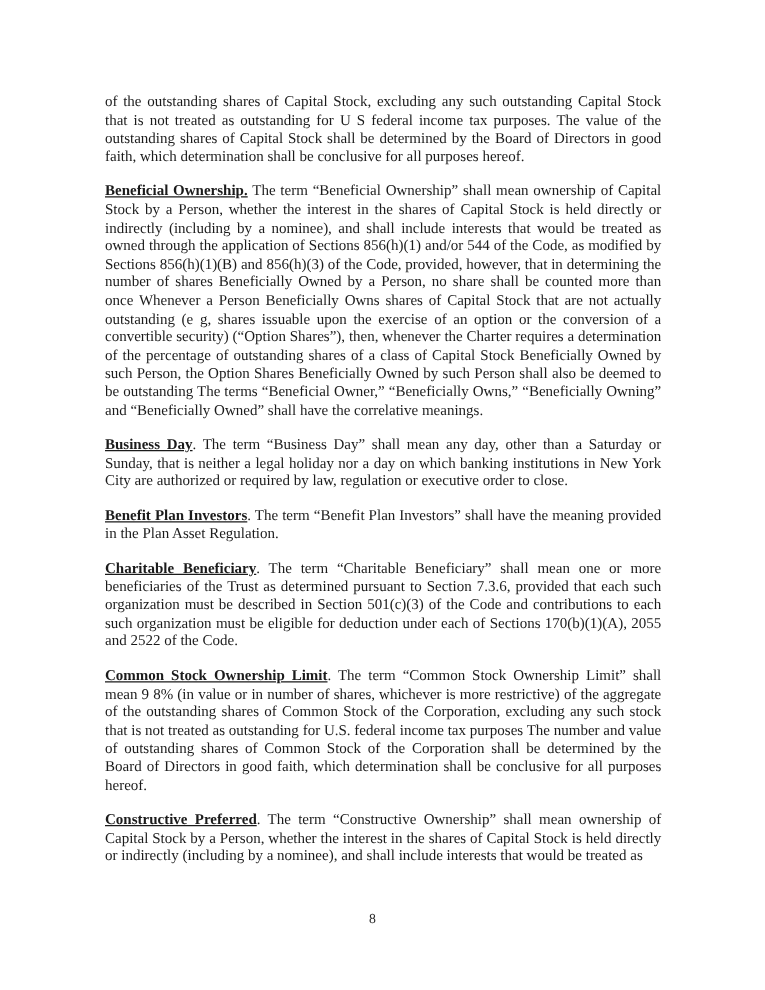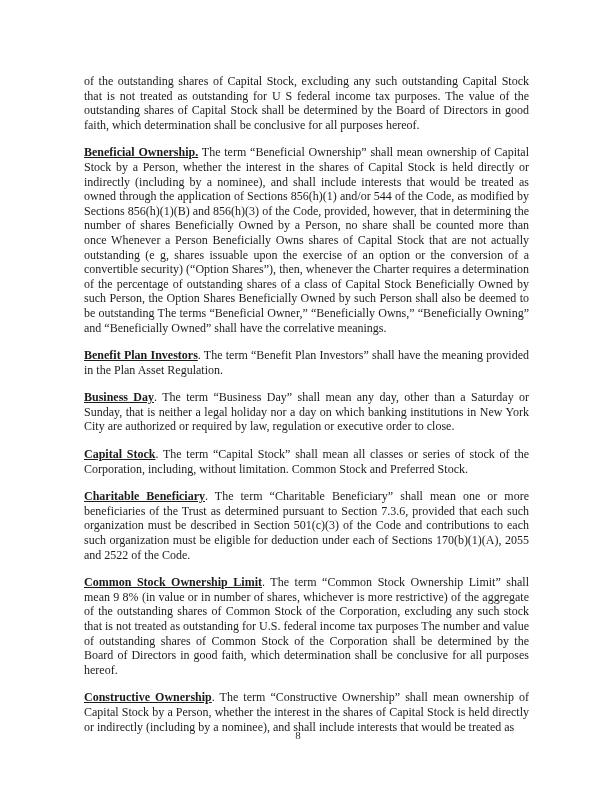--- a/index.html
+++ b/index.html
@@ -44,21 +44,20 @@
   }
 </style>
 </head>
 <body>
 
 <div class="page">
   <div class="content">
 
   <p><span>of the outstanding shares of Capital Stock, excluding any such outstanding Capital Stock that is not treated as outstanding for U S federal income tax purposes. The value of the outstanding shares of Capital Stock shall be determined by the Board of Directors in good faith, which determination shall be conclusive for all purposes hereof.</span></p>
       <p><span class="term">Beneficial Ownership.</span><span> </span><span>The term “Beneficial Ownership” shall mean ownership of Capital Stock by a Person, whether the interest in the shares of Capital Stock is held directly or indirectly (including by a nominee), and shall include interests that would be treated as owned through the application of Sections 856(h)(1) and/or 544 of the Code, as modified by Sections 856(h)(1)(B) and 856(h)(3) of the Code, provided, however, that in determining the number of shares Beneficially Owned by a Person, no share shall be counted more than once Whenever a Person Beneficially Owns shares of Capital Stock that are not actually outstanding (e g, shares issuable upon the exercise of an option or the conversion of a convertible security) (“Option Shares”), then, whenever the Charter requires a determination of the percentage of outstanding shares of a class of Capital Stock Beneficially Owned by such Person, the Option Shares Beneficially Owned by such Person shall also be deemed to be outstanding The terms “Beneficial Owner,” “Beneficially Owns,” “Beneficially Owning” and “Beneficially Owned” shall have the correlative meanings.</span></p>
+      <p><span class="term">Business Day</span><span>. </span><span>The term “Business Day” shall mean any day, other than a Saturday or Sunday, that is neither a legal holiday nor a day on which banking institutions in New York City are authorized or required by law, regulation or executive order to close.</span></p>
       <p><span class="term">Benefit Plan Investors</span><span>. </span><span>The term “Benefit Plan Investors” shall have the meaning provided in the Plan Asset Regulation.</span></p>
-      <p><span class="term">Business Day</span><span>. </span><span>The term “Business Day” shall mean any day, other than a Saturday or Sunday, that is neither a legal holiday nor a day on which banking institutions in New York City are authorized or required by law, regulation or executive order to close.</span></p>
-      <p><span class="term">Capital Stock</span><span>. </span><span>The term “Capital Stock” shall mean all classes or series of stock of the Corporation, including, without limitation. Common Stock and Preferred Stock.</span></p>
       <p><span class="term">Charitable Beneficiary</span><span>. </span><span>The term “Charitable Beneficiary” shall mean one or more beneficiaries of the Trust as determined pursuant to Section 7.3.6, provided that each such organization must be described in Section 501(c)(3) of the Code and contributions to each such organization must be eligible for deduction under each of Sections 170(b)(1)(A), 2055 and 2522 of the Code.</span></p>
       <p><span class="term">Common Stock Ownership Limit</span><span>. </span><span>The term “Common Stock Ownership Limit” shall mean 9 8% (in value or in number of shares, whichever is more restrictive) of the aggregate of the outstanding shares of Common Stock of the Corporation, excluding any such stock that is not treated as outstanding for U.S. federal income tax purposes The number and value of outstanding shares of Common Stock of the Corporation shall be determined by the Board of Directors in good faith, which determination shall be conclusive for all purposes hereof.</span></p>
-      <p><span class="term">Constructive Ownership</span><span>. </span><span>The term “Constructive Ownership” shall mean ownership of Capital Stock by a Person, whether the interest in the shares of Capital Stock is held directly or indirectly (including by a nominee), and shall include interests that would be treated as</span></p>
+      <p><span class="term">Constructive Preferred</span><span>. </span><span>The term “Constructive Ownership” shall mean ownership of Capital Stock by a Person, whether the interest in the shares of Capital Stock is held directly or indirectly (including by a nominee), and shall include interests that would be treated as</span></p>
     </div>
   <div class="page-number">8</div>
 </div>
 
 </body></html>

